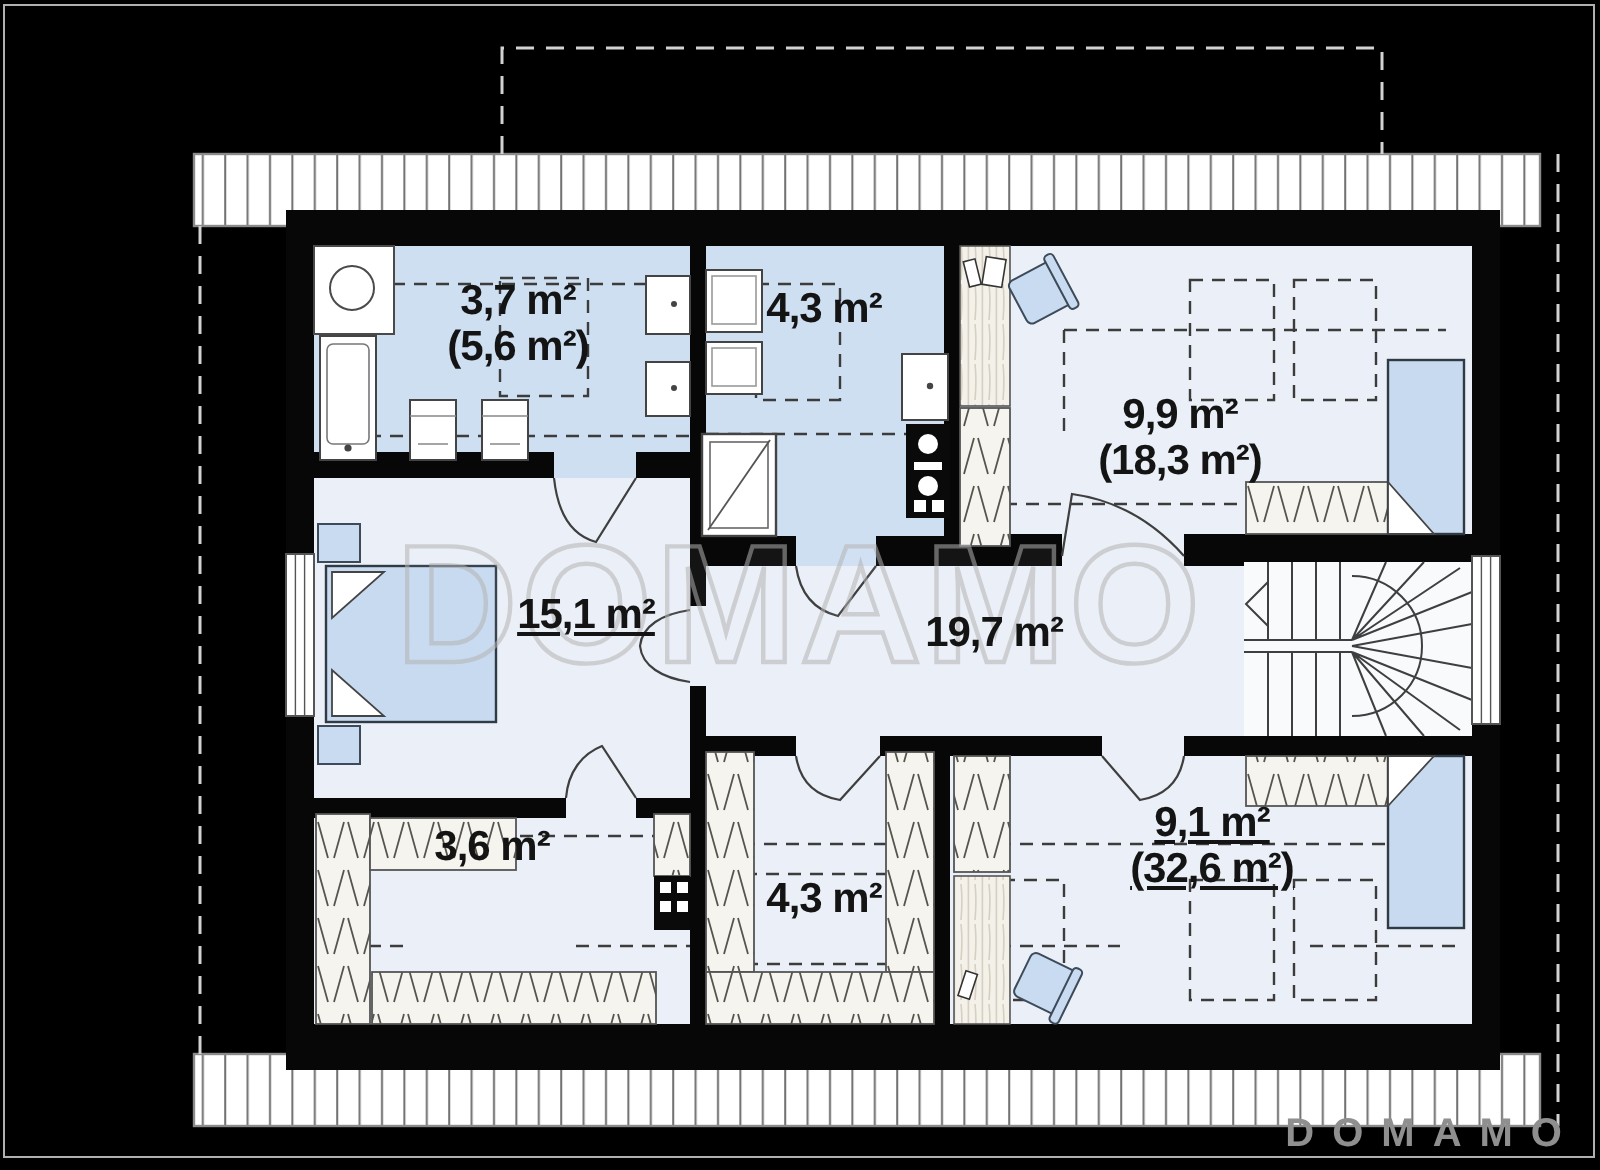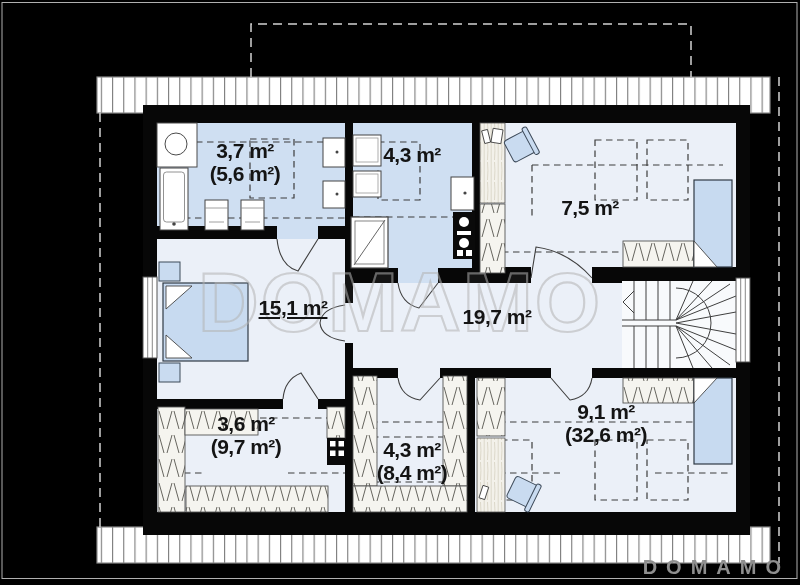--- a/index.html
+++ b/index.html
@@ -201,46 +201,45 @@
   <g>
     <rect x="143" y="277" width="14" height="81" fill="#ffffff" stroke="#555555"></rect>
     <path d="M147.7,277 V358 M152.3,277 V358" stroke="#555555" stroke-width="0.7"></path>
     <rect x="736" y="278" width="14" height="84" fill="#ffffff" stroke="#555555"></rect>
     <path d="M740.7,278 V362 M745.3,278 V362" stroke="#555555" stroke-width="0.7"></path>
   </g>
 </svg>
 
   <div class="watermark">DOMAMO</div>
 
-  <div class="room-label" style="left:165px;top:139px;width:160px;">
+  <div class="room-label" style="left:179px;top:139px;width:160px;">
     <div class="main">3,7 m²</div>
     <div class="sub">(5,6 m²)</div>
   </div>
   <div class="room-label" style="left:343px;top:143px;width:138px;">
     <div class="main">4,3 m²</div>
   </div>
   <div class="room-label" style="left:510px;top:196px;width:160px;">
-    <div class="main">7,5 m²</div>
+    <div class="main">9,9 m²</div>
+    <div class="sub">(18,3 m²)</div>
   </div>
   <div class="room-label" style="left:233px;top:296px;width:120px;text-decoration:underline;">
     <div class="main">15,1 m²</div>
 
   </div>
   <div class="room-label" style="left:437px;top:305px;width:120px;">
     <div class="main">19,7 m²</div>
 
   </div>
   <div class="room-label" style="left:166px;top:412px;width:160px;">
     <div class="main">3,6 m²</div>
-    <div class="sub">(9,7 m²)</div>
   </div>
   <div class="room-label" style="left:343px;top:438px;width:138px;">
     <div class="main">4,3 m²</div>
-    <div class="sub">(8,4 m²)</div>
-  </div>
-  <div class="room-label" style="left:526px;top:400px;width:160px;">
+  </div>
+  <div class="room-label" style="left:526px;top:400px;width:160px;text-decoration:underline;">
     <div class="main">9,1 m²</div>
     <div class="sub">(32,6 m²)</div>
   </div>
 
   <div class="brand-logo">DOMAMO</div>
 
 </div>
 
 </body></html>

